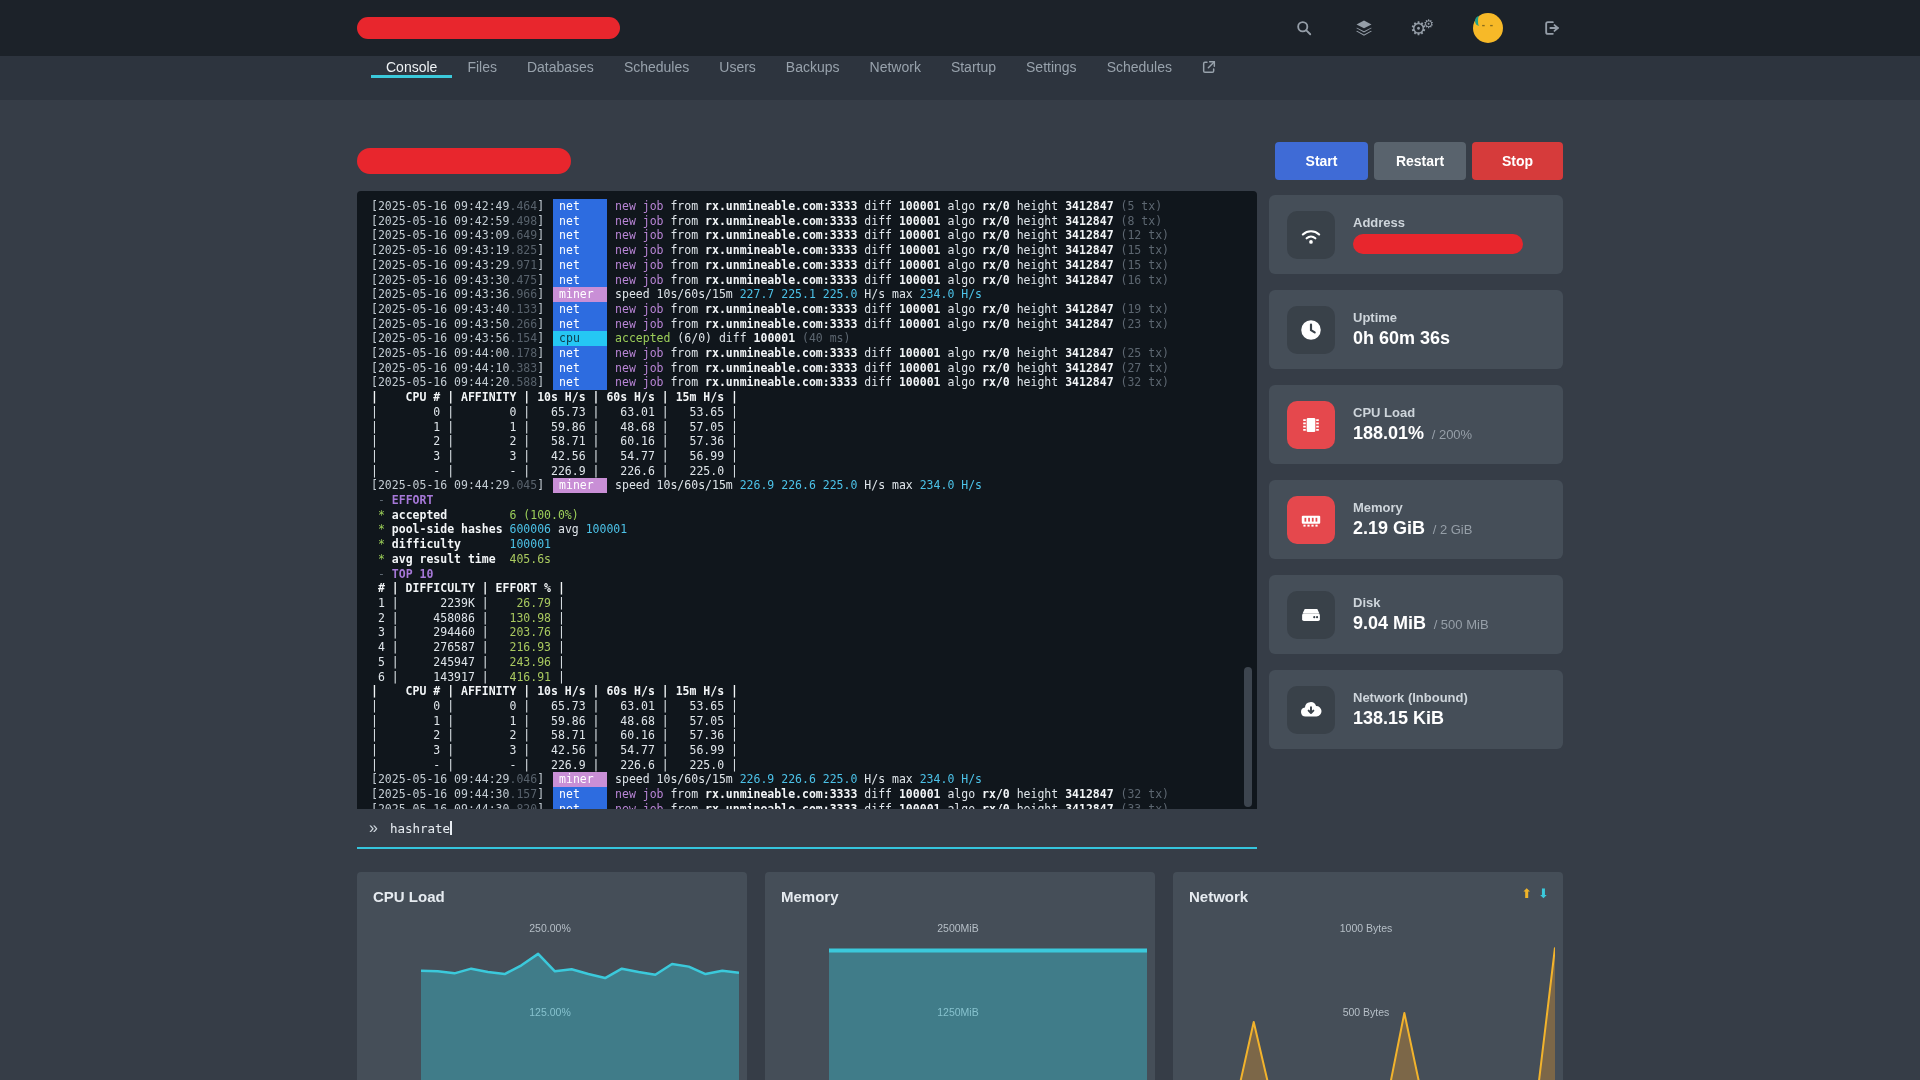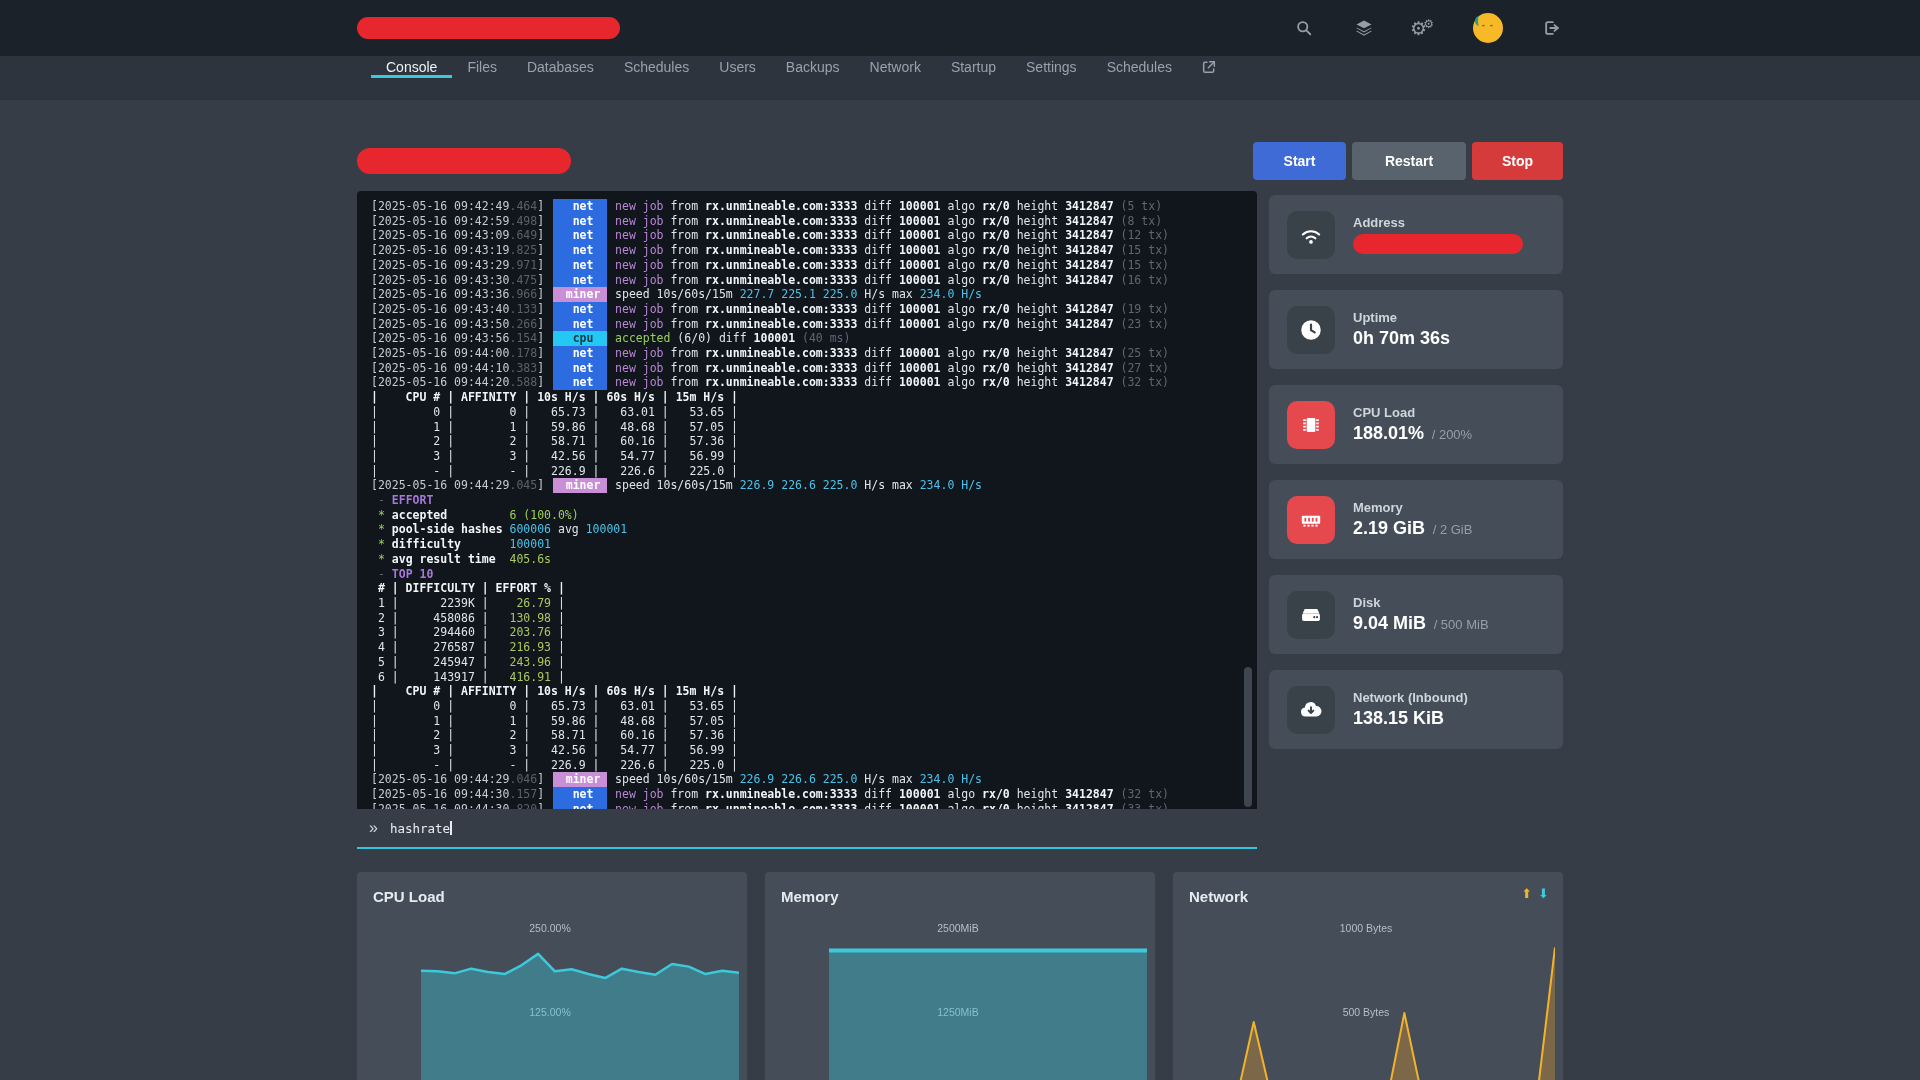--- a/index.html
+++ b/index.html
@@ -30,21 +30,21 @@
   .tab-ext { display:flex; align-items:center; padding:0 14px; color:#98a2ac; cursor:pointer; }
 
   
   .container { width:1206px; margin:0 auto; }
   .row-head { margin-top:41px; height:39px; display:flex; justify-content:space-between; align-items:center; }
   .title-pill { width:214px; height:26px; border-radius:13px; background:#e8262d; }
   .power-group { display:flex; gap:6px; }
   .btn { height:38px; border:none; border-radius:4px; font-size:14px; font-weight:600;
     color:#fff; cursor:pointer; font-family:"Liberation Sans",sans-serif; }
   .btn-start { width:93px; background:#3f6bd6; }
-  .btn-restart { width:114px; background:#59636d; }
+  .btn-restart { width:92px; background:#59636d; }
   .btn-stop { width:91px; background:#d63b3b; }
 
   .row-main { margin-top:11px; display:grid; grid-template-columns:900px 294px; gap:12px; }
 
   
   .console-box { width:900px; }
   .console-output { position:relative; height:618px; background:#10161c; border-radius:4px 4px 0 0;
     padding:8px 0 0 14px; overflow:hidden;
     font-family:"DejaVu Sans Mono", monospace; font-size:11.5px; line-height:14.7px; }
   .cline { white-space:pre; }
@@ -52,21 +52,21 @@
   .seg-ms { color:#58626c; }
   .seg-w  { color:#dfe5ea; }
   .seg-wb { color:#f2f5f7; font-weight:700; }
   .seg-mag{ color:#b985d6; }
   .seg-cy { color:#4cc2e8; }
   .seg-gn { color:#9ccf59; }
   .seg-yg { color:#a9c95f; }
   .seg-dim{ color:#5d6771;margin-top:24px; }
   .seg-pur{ color:#a678d8; font-weight:700; }
   .seg-b-net, .seg-b-miner, .seg-b-cpu { display:inline-block; width:54px; padding-left:6px;
-    margin:0 8px 0 2px; font-weight:700;text-align:center; }
+    margin:0 8px 0 2px; font-weight:400; }
   .seg-b-net   { background:#2d6ce0; color:#fff; }
   .seg-b-miner { background:#c98fd6; color:#fff; }
   .seg-b-cpu   { background:#25c7f4; color:#0d3a47; }
   .scroll-thumb { position:absolute; right:5px; top:476px; width:8px; height:140px;
     background:#3d454f; border-radius:4px; }
 
   .cmd-row { height:40px; border-bottom:2px solid #35c5dd; display:flex; align-items:center;
     padding-left:12px; gap:12px; }
   .cmd-prompt { color:#cfd7de; font-size:16px; }
   .cmd-text { font-family:"DejaVu Sans Mono", monospace; font-size:12.5px; color:#e8edf2; }
@@ -235,21 +235,21 @@
         </div>
         <div class="card">
           <div class="tile">
             <svg viewBox="0 0 24 24">
               <circle cx="12" cy="12" r="9" fill="#fff"></circle>
               <path d="M12 7v5.2l3.4 2" stroke="#394149" stroke-width="2" fill="none" stroke-linecap="round"></path>
             </svg>
           </div>
           <div class="card-body">
             <div class="card-label">Uptime</div>
-            <div class="card-value">0h 70m 36s</div>
+            <div class="card-value">0h 60m 36s</div>
           </div>
         </div>
         <div class="card">
           <div class="tile alert">
             <svg viewBox="0 0 24 24">
               <rect x="8" y="5.5" width="8" height="13" rx="1.2" fill="#fff"></rect>
               <g stroke="#fff" stroke-width="1.4">
                 <path d="M4.8 7.5h2.4M4.8 10.5h2.4M4.8 13.5h2.4M4.8 16.5h2.4M16.8 7.5h2.4M16.8 10.5h2.4M16.8 13.5h2.4M16.8 16.5h2.4"></path>
               </g>
             </svg>

